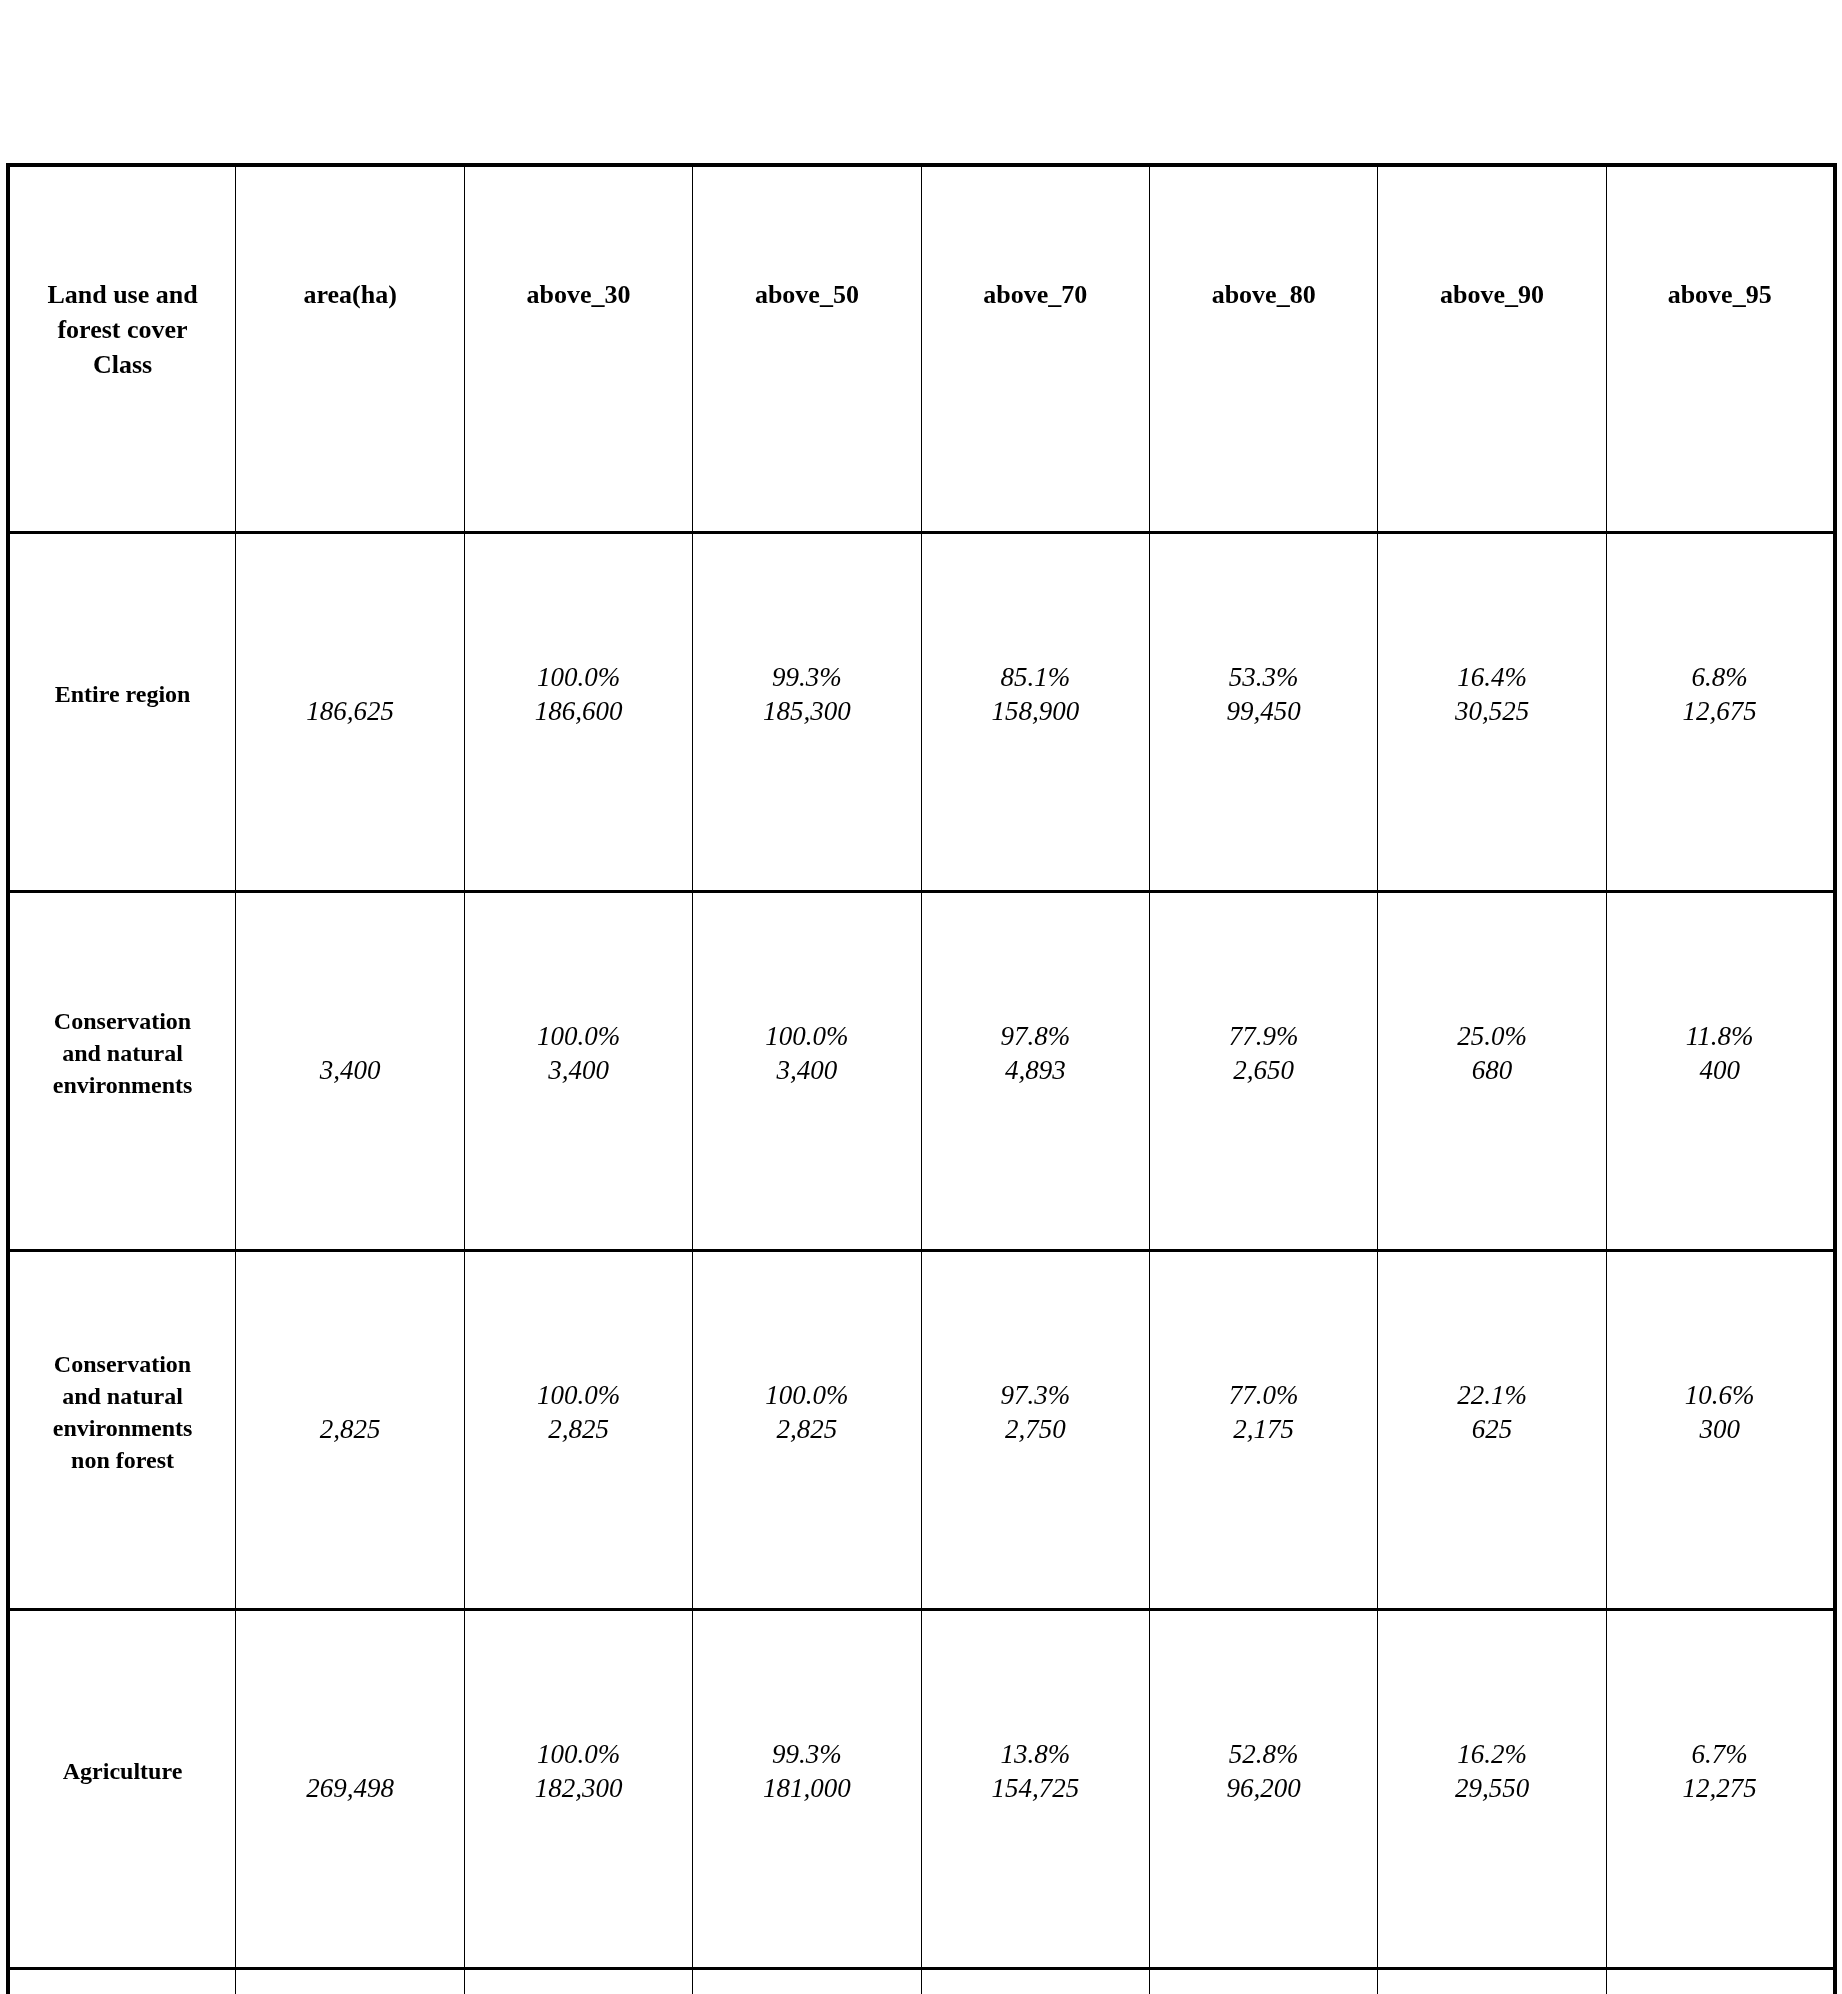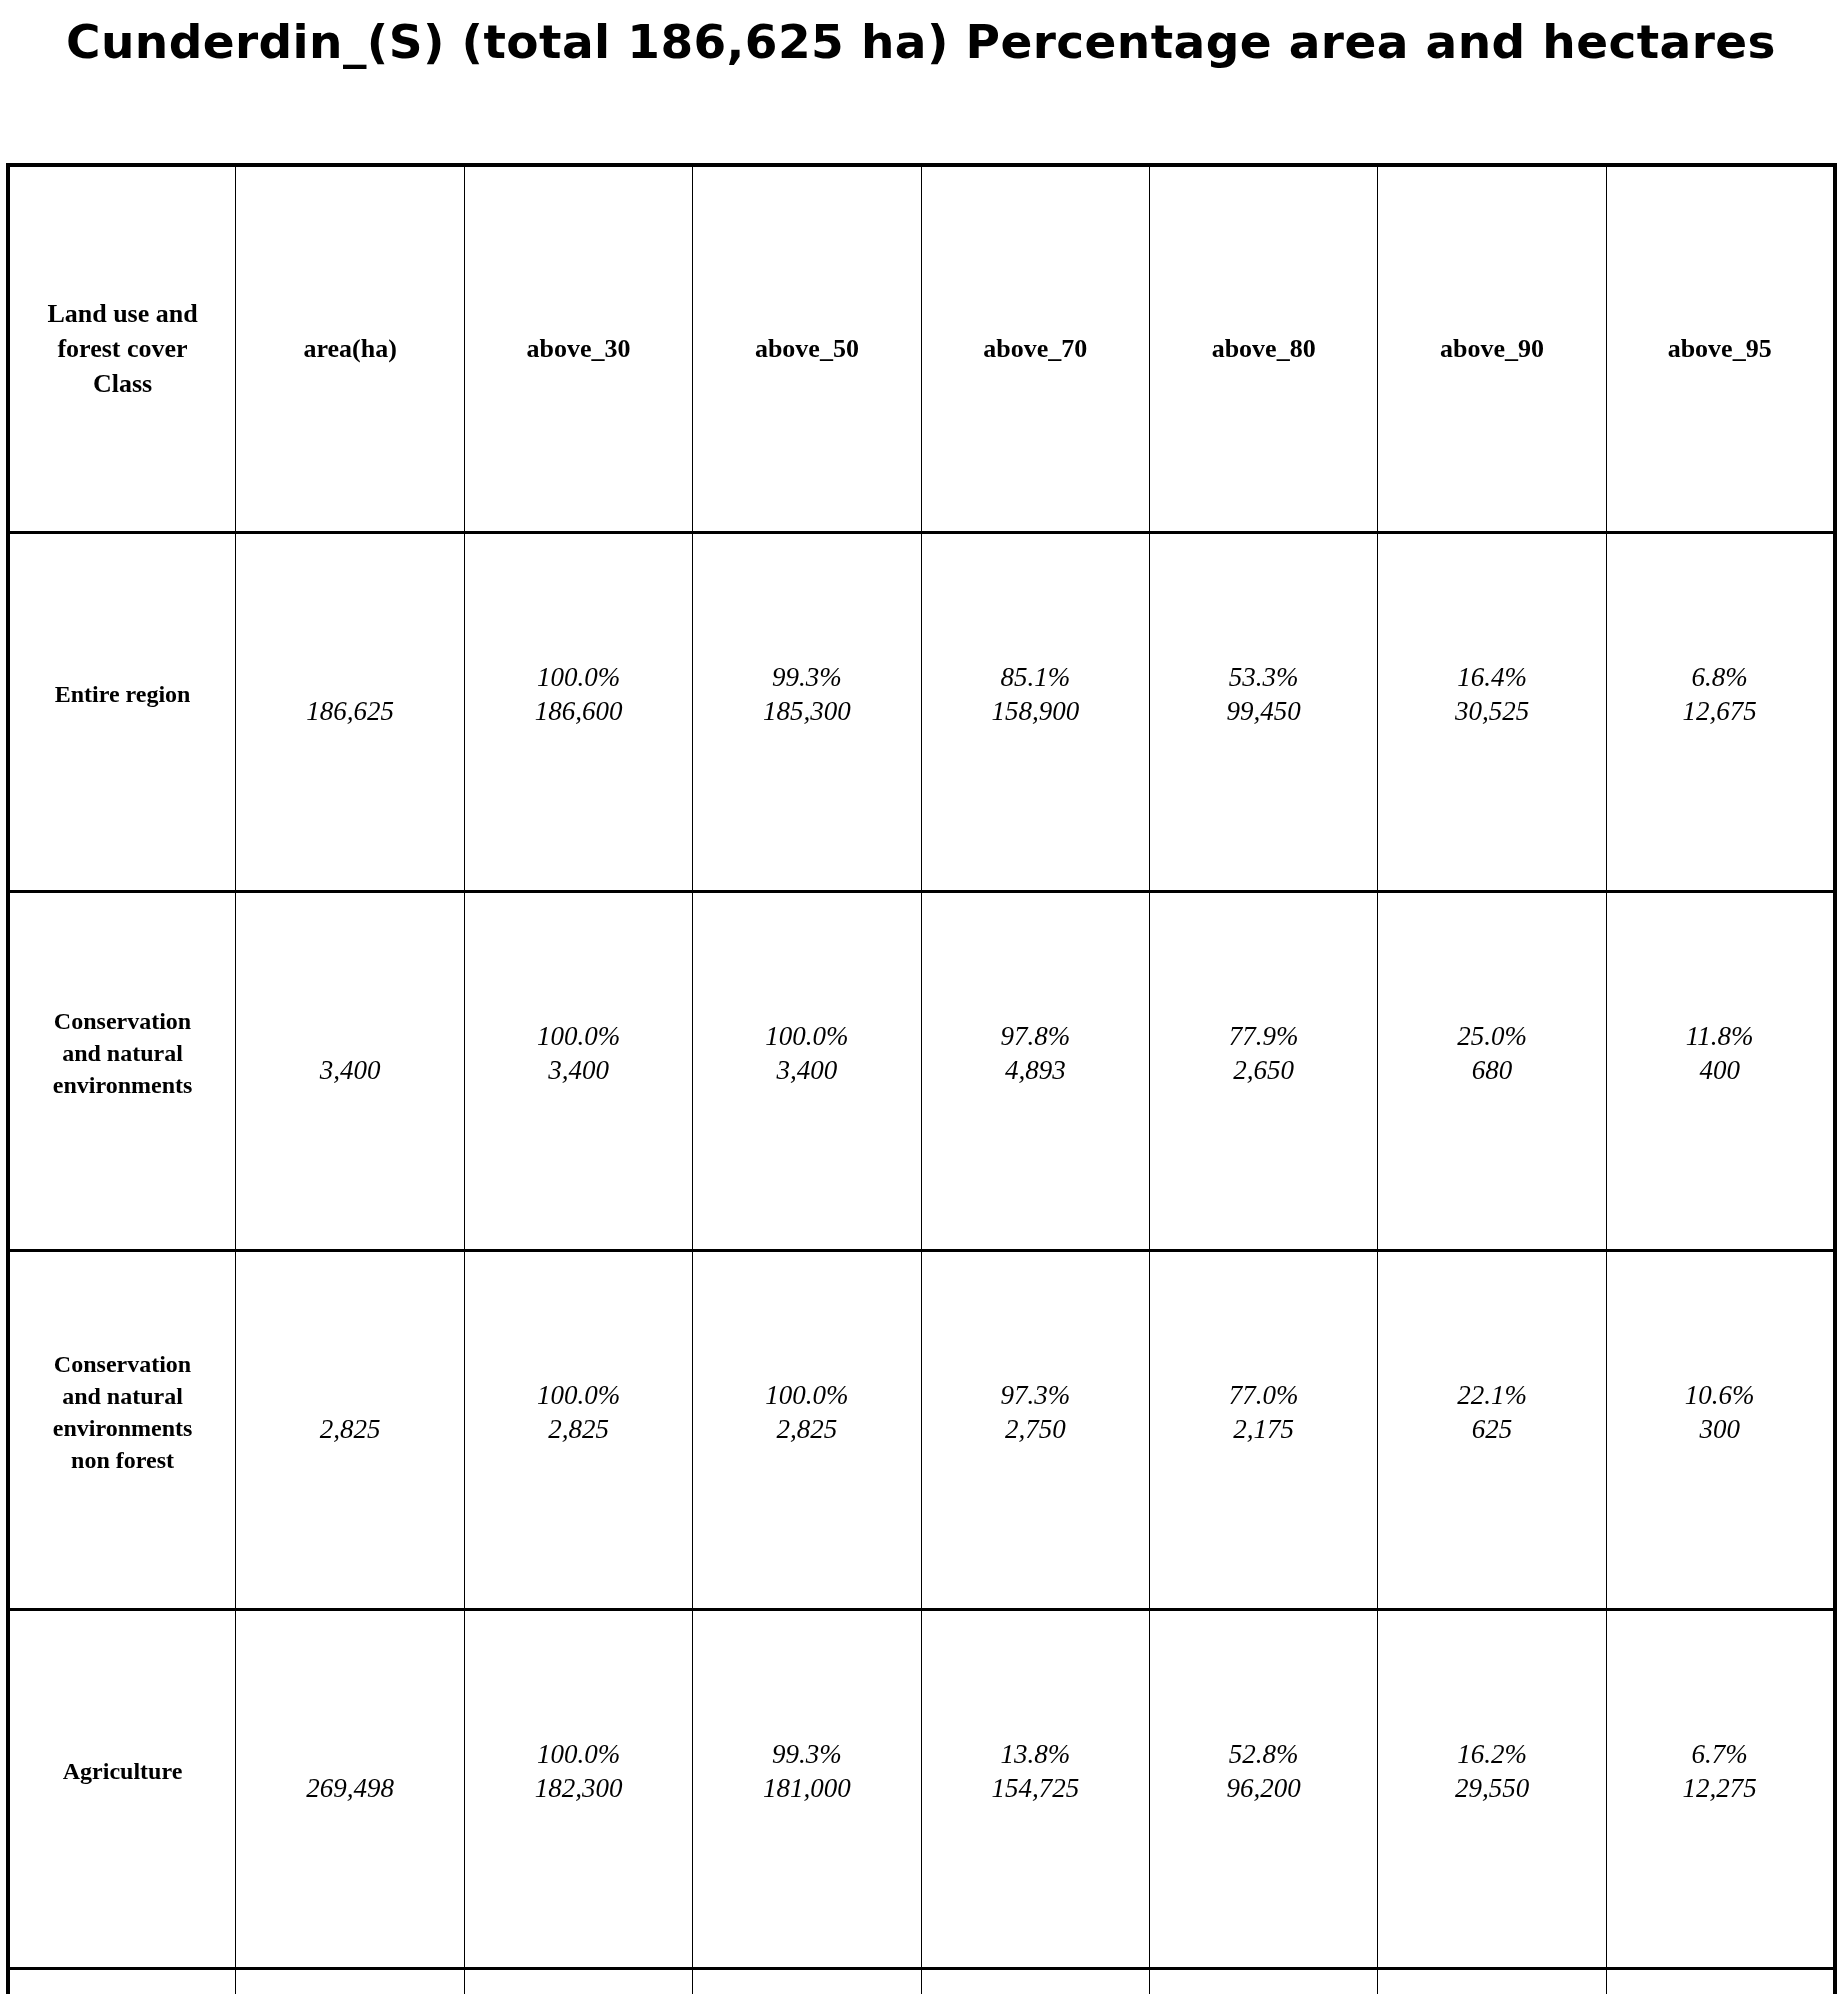--- a/index.html
+++ b/index.html
@@ -19,36 +19,35 @@
     position:absolute;left:5.6px;top:163px;width:1831px;height:2162px;
     border-collapse:collapse;table-layout:fixed;border:4px solid #000;
   }
   .report-table th,.report-table td{
     border-left:1.6px solid #000;border-right:1.6px solid #000;
     border-top:3.6px solid #000;border-bottom:3.6px solid #000;
     padding:0;vertical-align:middle;text-align:center;background:#fff;
   }
   tr.hrow{height:367px;}
   tr.drow{height:359px;}
-  .hwrap{height:143px;display:flex;align-items:center;justify-content:center;}
+  .hwrap{height:143px;display:flex;align-items:flex-start;justify-content:center;}
   .hlabel{
     font-weight:bold;font-size:26px;line-height:35px;padding:0 17.6px;text-align:center;
   }
   .rowlabel{
     font-weight:bold;font-size:24px;line-height:32px;padding:0 23px;
     transform:translateY(-17.6px);
   }
   .block{transform:translateY(-17.6px);font-style:italic;}
   .pct,.val{font-size:27px;line-height:34px;min-height:34px;}
 </style>
 </head>
 <body>
 
 <div class="title">
-  <div class="t1">Cunderdin_(S) (total 186,625 ha) Percentage area and hectares</div>
 </div>
 
 <table class="report-table">
   <tbody>
       <tr class="hrow">
     <th>
           <div class="hwrap">
             <div class="hlabel">Land use and forest cover Class</div>
           </div>
         </th>

